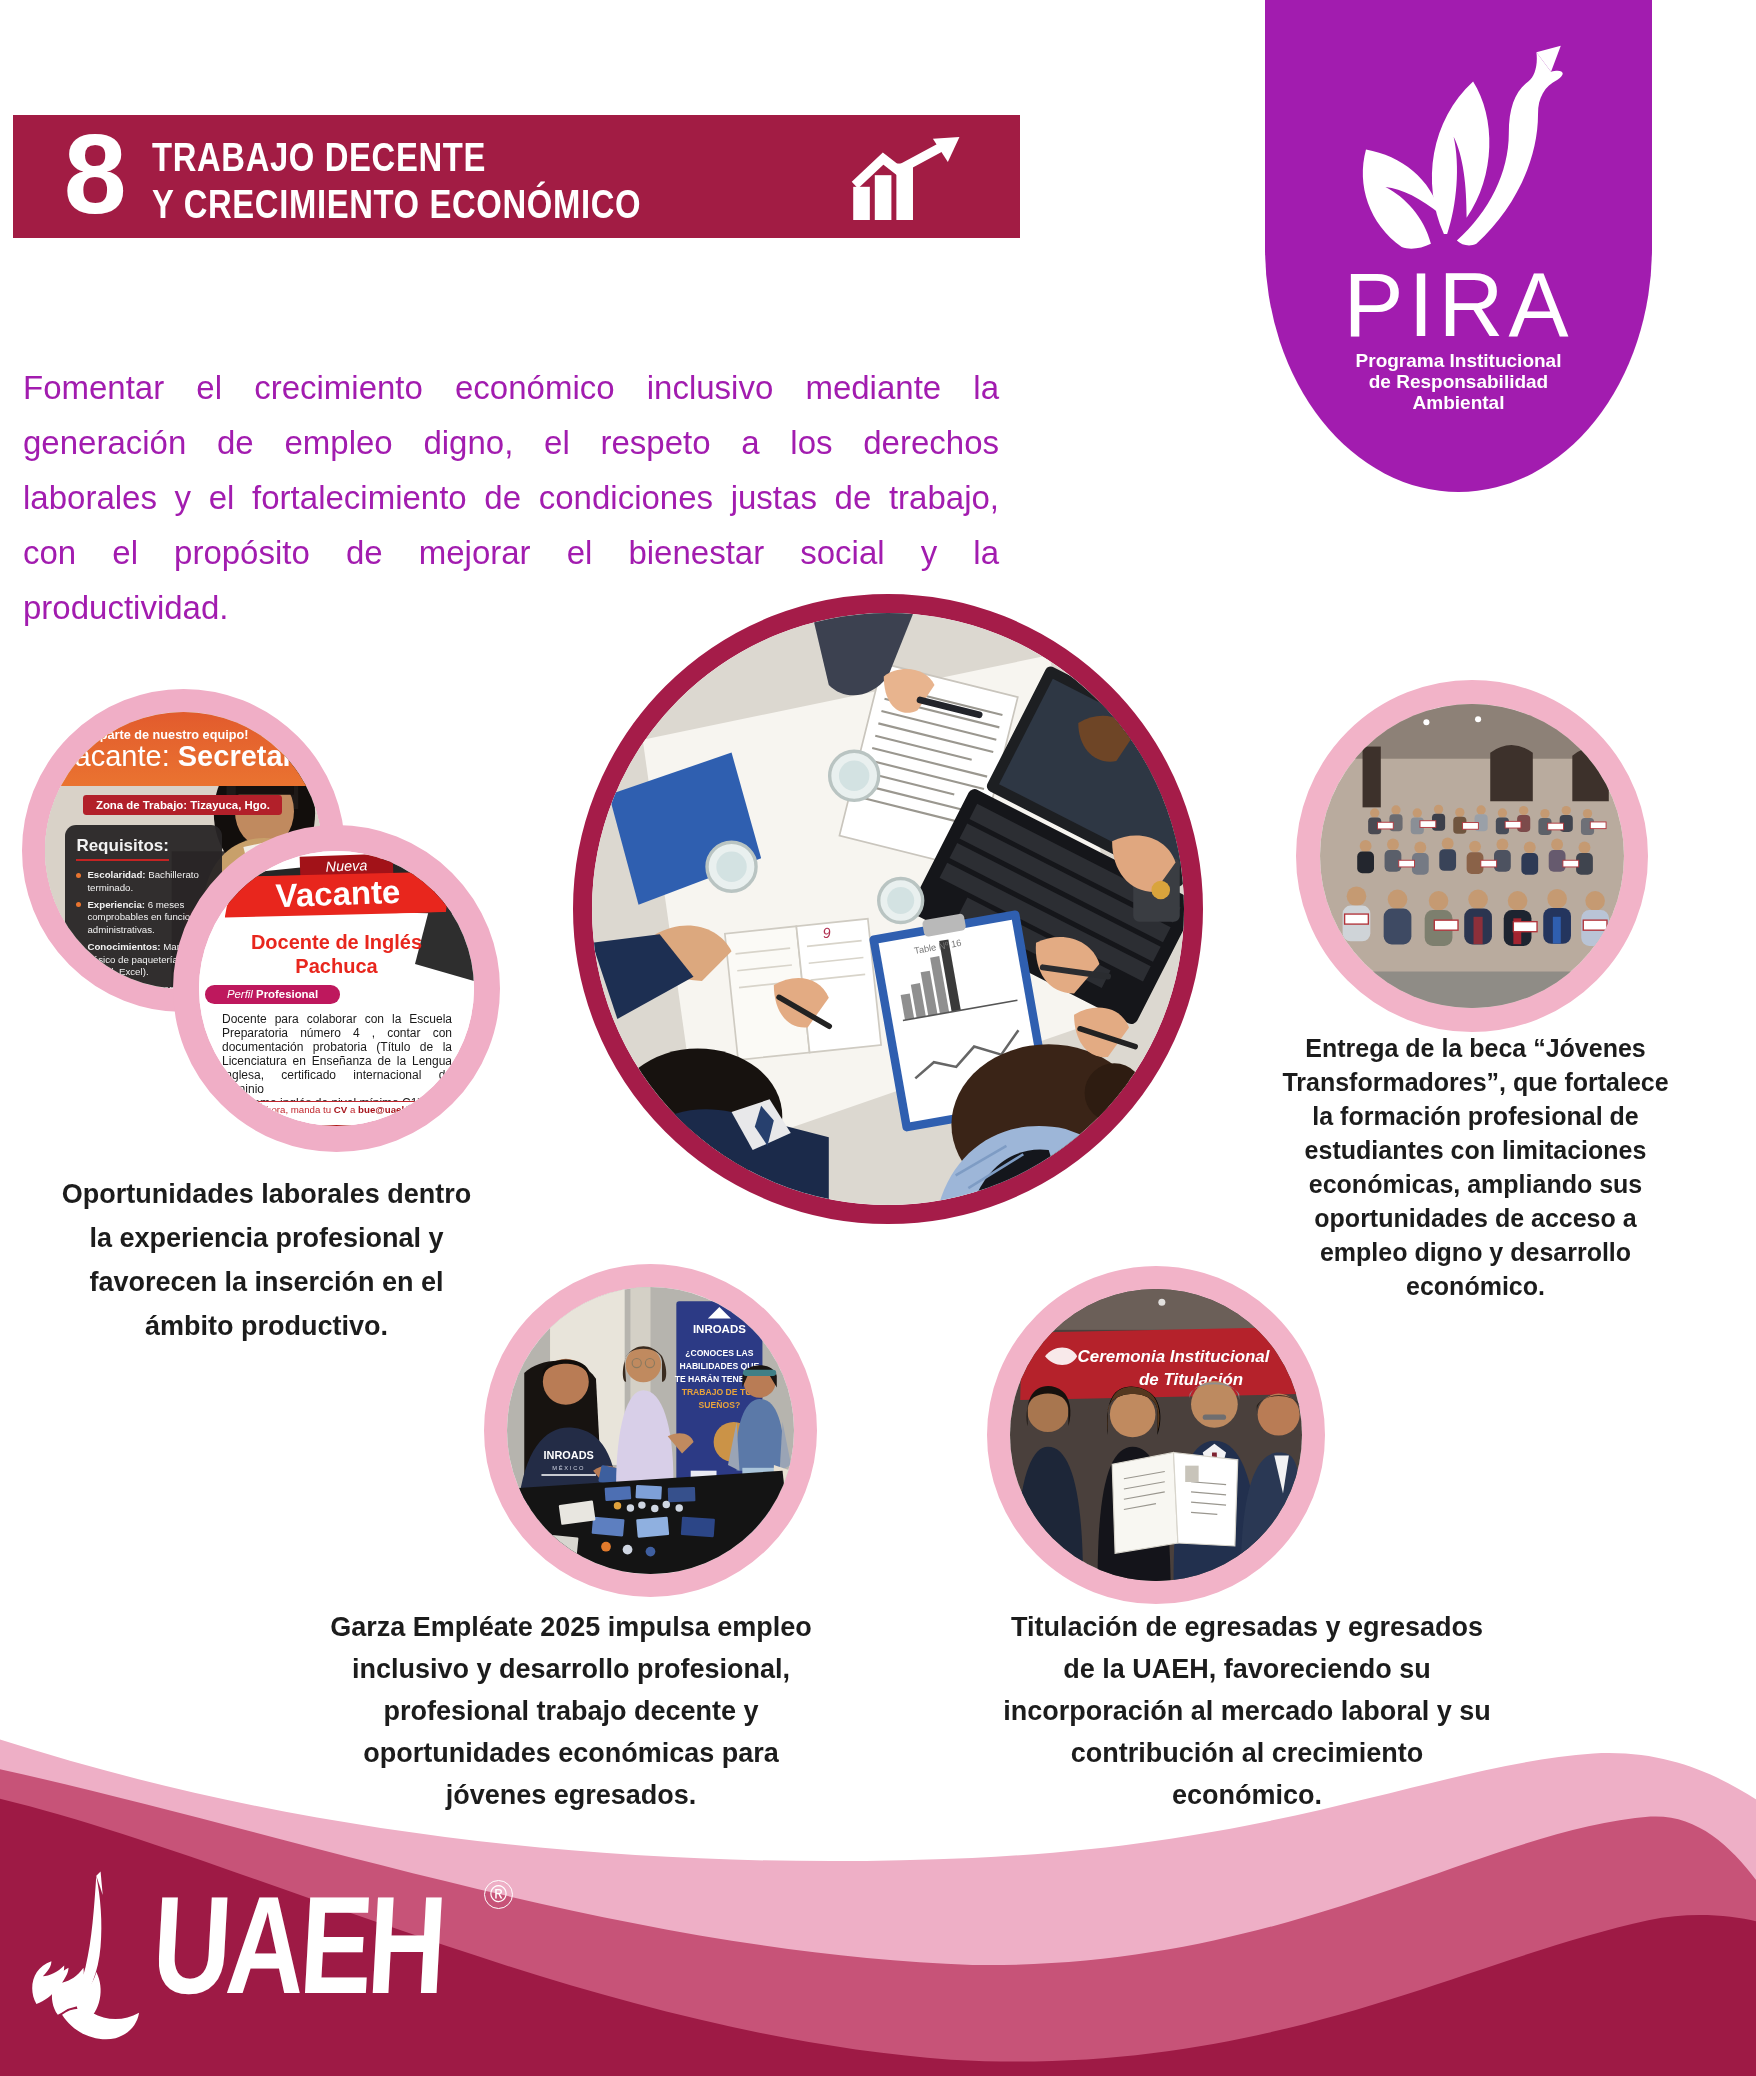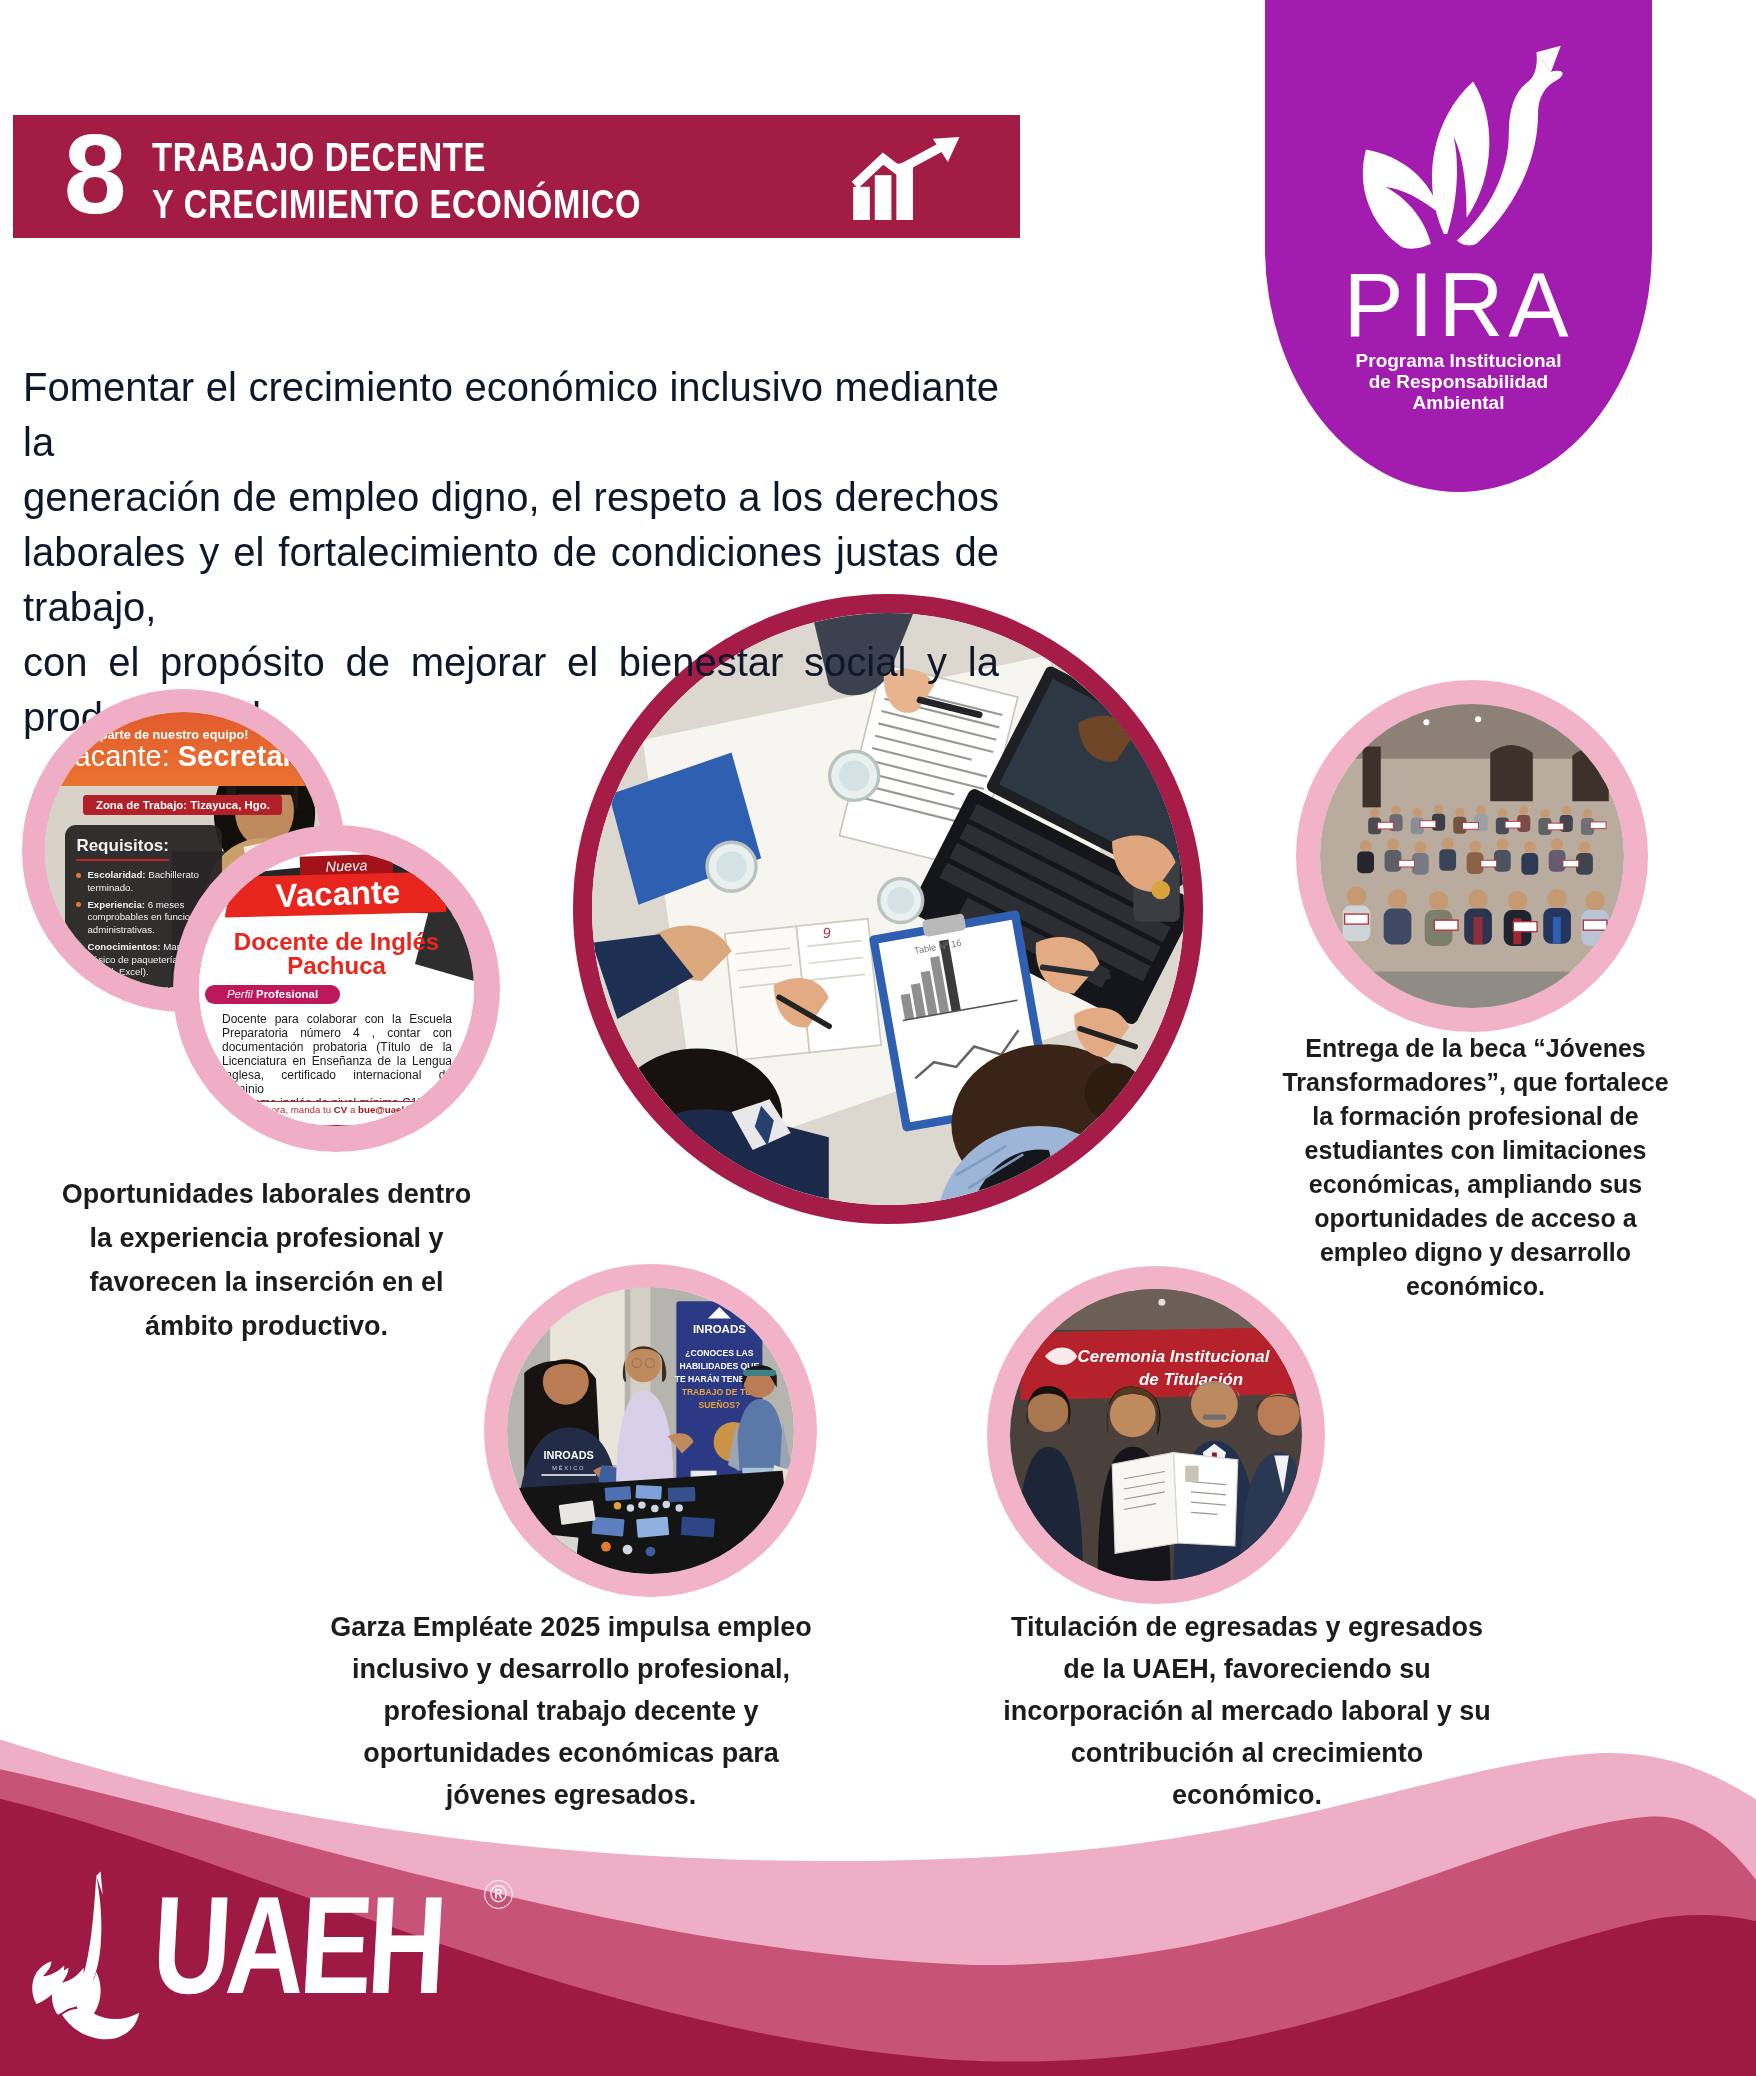--- a/index.html
+++ b/index.html
@@ -15,21 +15,21 @@
   
   .pira-badge{left:1265px;top:0;width:387px;height:492px;background:#a21caf;
               border-radius:0 0 194px 245px / 0 0 237px 237px;z-index:2;}
   .pira-badge{border-bottom-left-radius:194px 245px;border-bottom-right-radius:194px 245px;}
   .pira-bird{position:absolute;left:88px;top:36px;width:211px;height:224px;}
   .pira-name{position:absolute;left:0;top:254px;width:100%;text-align:center;color:#fff;
              font-size:90px;font-weight:400;letter-spacing:5px;}
   .pira-sub{position:absolute;left:0;top:350px;width:100%;text-align:center;color:#fff;
             font-size:19px;line-height:21px;font-weight:700;}
   
-  .intro{left:23px;top:360px;width:976px;color:#0f172a;font-size:40px;line-height:55px;z-index:2;}
+  .intro{left:23px;top:360px;width:976px;color:#a21caf;font-size:33px;line-height:55px;z-index:2;}
   .intro .jl{text-align:justify;text-align-last:justify;}
   .intro .jl-last{text-align:left;}
   
   .circle{border-radius:50%;overflow:hidden;box-sizing:border-box;background:#fff;}
   .c-central{left:573px;top:594px;width:630px;height:630px;border:19.4px solid #a51c49;z-index:1;}
   .c-secretaria{left:22.4px;top:689px;width:323px;height:323px;border:23px solid #f0aec6;z-index:3;}
   .c-docente{left:173px;top:825px;width:327px;height:327px;border:26px solid #f0aec6;z-index:4;}
   .c-group{left:1296px;top:680px;width:352px;height:352px;border:24.5px solid #f2b3c8;z-index:2;}
   .c-inroads{left:484px;top:1264px;width:333px;height:333px;border:23px solid #f2b3c8;z-index:2;}
   .c-ceremony{left:987px;top:1266px;width:338px;height:338px;border:23px solid #f2b3c8;z-index:2;}
@@ -60,21 +60,21 @@
   .doc-wedge{position:absolute;left:17px;top:0;width:245px;height:63px;background:#262626;
              clip-path:polygon(0 40%,100% 0,100% 100%,6% 92%);}
   .doc-wedge2{position:absolute;right:-17px;top:25px;width:76px;height:110px;background:#2e2e2e;
              clip-path:polygon(30% 0,100% 0,100% 100%,0 80%);}
   .doc-ribbon{position:absolute;left:101px;top:4.2px;width:93px;height:22px;background:#a21218;color:#fff;
               font-size:14.4px;font-style:italic;text-align:center;line-height:22px;transform:rotate(-2deg);}
   .doc-banner{position:absolute;left:25px;top:22px;width:228px;height:43px;background:#e8261d;color:#fff;
               font-size:33px;font-weight:700;text-align:center;line-height:42px;transform:rotate(-2deg);
               clip-path:polygon(4% 0,100% 6%,97% 100%,0 94%);}
   .doc-title{position:absolute;left:0;top:79px;width:100%;text-align:center;color:#e8261d;
-             font-size:24px;line-height:24px;font-weight:700;}
+             font-size:20px;line-height:24px;font-weight:700;}
   .doc-pill{position:absolute;left:6px;top:134px;width:135px;height:18.6px;background:#be185d;border-radius:9.3px;
             color:#fff;font-size:11.4px;text-align:center;line-height:18.6px;}
   .doc-pill b{font-weight:700;}
   .doc-body{position:absolute;left:23px;top:161px;width:230px;color:#1a1a1a;font-size:12px;line-height:14px;}
   .doc-body .jl{text-align:justify;text-align-last:justify;}
   .doc-body .jl-last{text-align:left;}
   .doc-apply{position:absolute;left:30px;top:250px;width:216px;height:33px;border:1.3px solid #c0262c;border-radius:9.3px;
              color:#c0262c;font-size:9.7px;text-align:right;line-height:16px;box-sizing:border-box;background:#fff;}
   .doc-apply b{font-weight:700;color:#a6151c;}
   .doc-footer{position:absolute;left:49px;top:274px;width:178px;height:26px;background:#ae1917;color:#fff;

